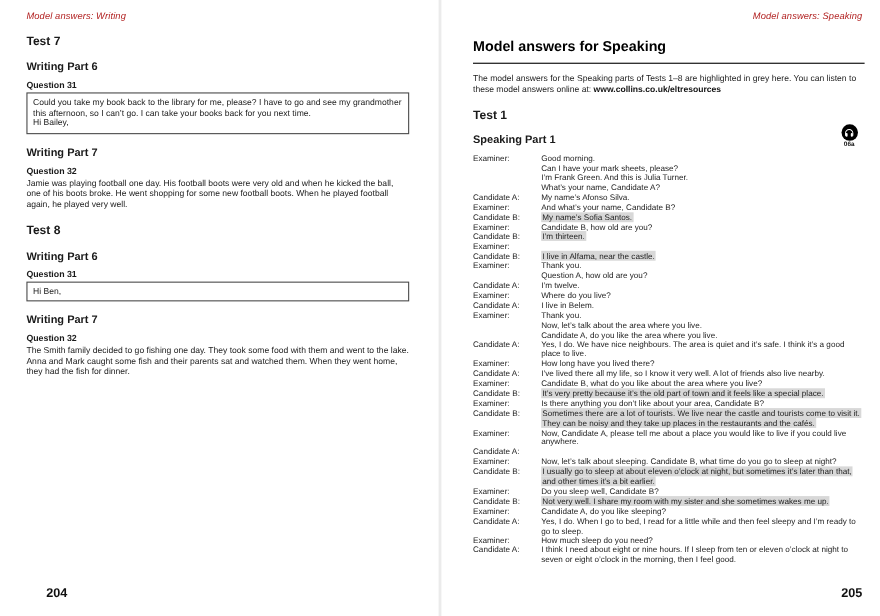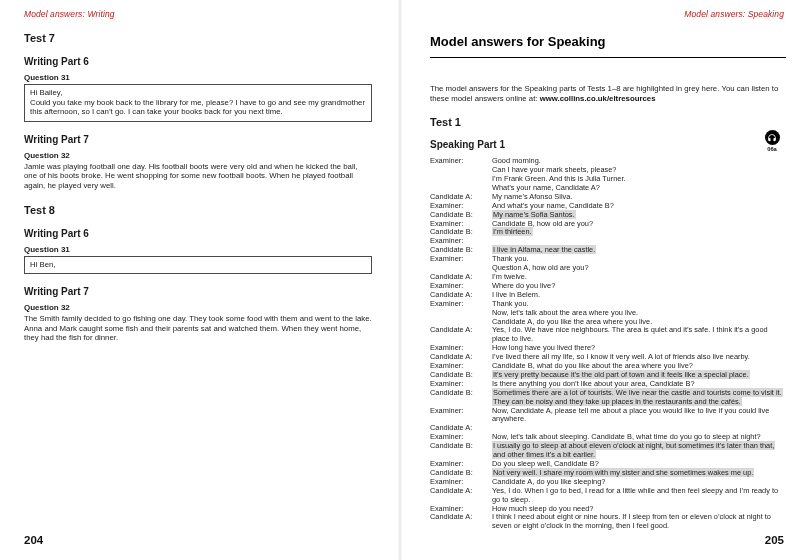--- a/index.html
+++ b/index.html
@@ -18,33 +18,33 @@
   }
   .page { width:400px; height:560px; position:relative; }
   .page.left  { padding:32px 28px 0 24px; }
   .page.right { padding:34px 14px 0 30px; }
 
   .running-head { position:absolute; top:9px; font-style:italic; font-size:8.5px; letter-spacing:.1px; }
   .left-head  { left:24px; }
   .right-head { right:16px; }
 
   .folio { position:absolute; bottom:14px; font-weight:bold; font-size:11.5px; color:#111; }
-  .folio-left  { left:24px; }
+  .folio-left  { left:42px; }
   .folio-right { right:16px; }
 
   
   .blk-test { font-size:11px; font-weight:bold; margin:13px 0 4px; }
   .blk-test:first-child { margin-top:0; }
   .blk-part { font-size:10px; font-weight:bold; margin:12px 0 3px; }
   .blk-question { font-size:8px; font-weight:bold; margin:6px 0 2px; }
   .blk-paragraph, .blk-boxed { font-size:7.8px; line-height:9.6px; color:#222; }
   .blk-boxed { border:1px solid #4a4a4a; padding:3px 5px 4px; margin:2px 0 4px; }
 
   
-  .main-title { font-size:13px; font-weight:bold; color:#000; border-bottom:1px solid #000; padding-bottom:8px; margin-bottom:26px; }
+  .main-title { font-size:13px; font-weight:bold; color:#000; border-bottom:1px solid #000; padding-bottom:8px; margin-bottom:9px; }
   .intro { font-size:7.8px; line-height:9.6px; margin-bottom:13px; color:#222; }
   .link { font-weight:bold; color:#111; cursor:pointer; }
   .test-heading { font-size:11px; font-weight:bold; margin:4px 0 11px; }
   .part-row { position:relative; margin-bottom:7px; }
   .part-heading { font-size:10px; font-weight:bold; }
   .audio { position:absolute; right:4px; top:-9px; width:20px; text-align:center; cursor:pointer; }
   .audio-circle { width:15px; height:15px; border-radius:50%; background:#000; display:flex; align-items:center; justify-content:center; margin:0 auto; }
   .audio-circle svg { display:block; }
   .audio-label { font-size:5.8px; font-weight:bold; margin-top:1px; color:#111; }
 
@@ -64,22 +64,22 @@
 
 <div class="spread">
 
   <div class="page left">
     <div class="running-head left-head" style="color: rgb(178, 34, 34);">Model answers: Writing</div>
     <div class="content">
         <div class="blk blk-test">Test 7</div>
         <div class="blk blk-part">Writing Part 6</div>
         <div class="blk blk-question">Question 31</div>
         <div class="blk blk-boxed">
+          <div>Could you take my book back to the library for me, please? I have to go and see my grandmother this afternoon, so I can’t go. I can take your books back for you next time.</div>
           <div>Hi Bailey,</div>
-          <div>Could you take my book back to the library for me, please? I have to go and see my grandmother this afternoon, so I can’t go. I can take your books back for you next time.</div>
         </div>
         <div class="blk blk-part">Writing Part 7</div>
         <div class="blk blk-question">Question 32</div>
         <div class="blk blk-paragraph">Jamie was playing football one day. His football boots were very old and when he kicked the ball, one of his boots broke. He went shopping for some new football boots. When he played football again, he played very well.</div>
         <div class="blk blk-test">Test 8</div>
         <div class="blk blk-part">Writing Part 6</div>
         <div class="blk blk-question">Question 31</div>
         <div class="blk blk-boxed">
           <div>Hi Ben,</div>
         </div>

